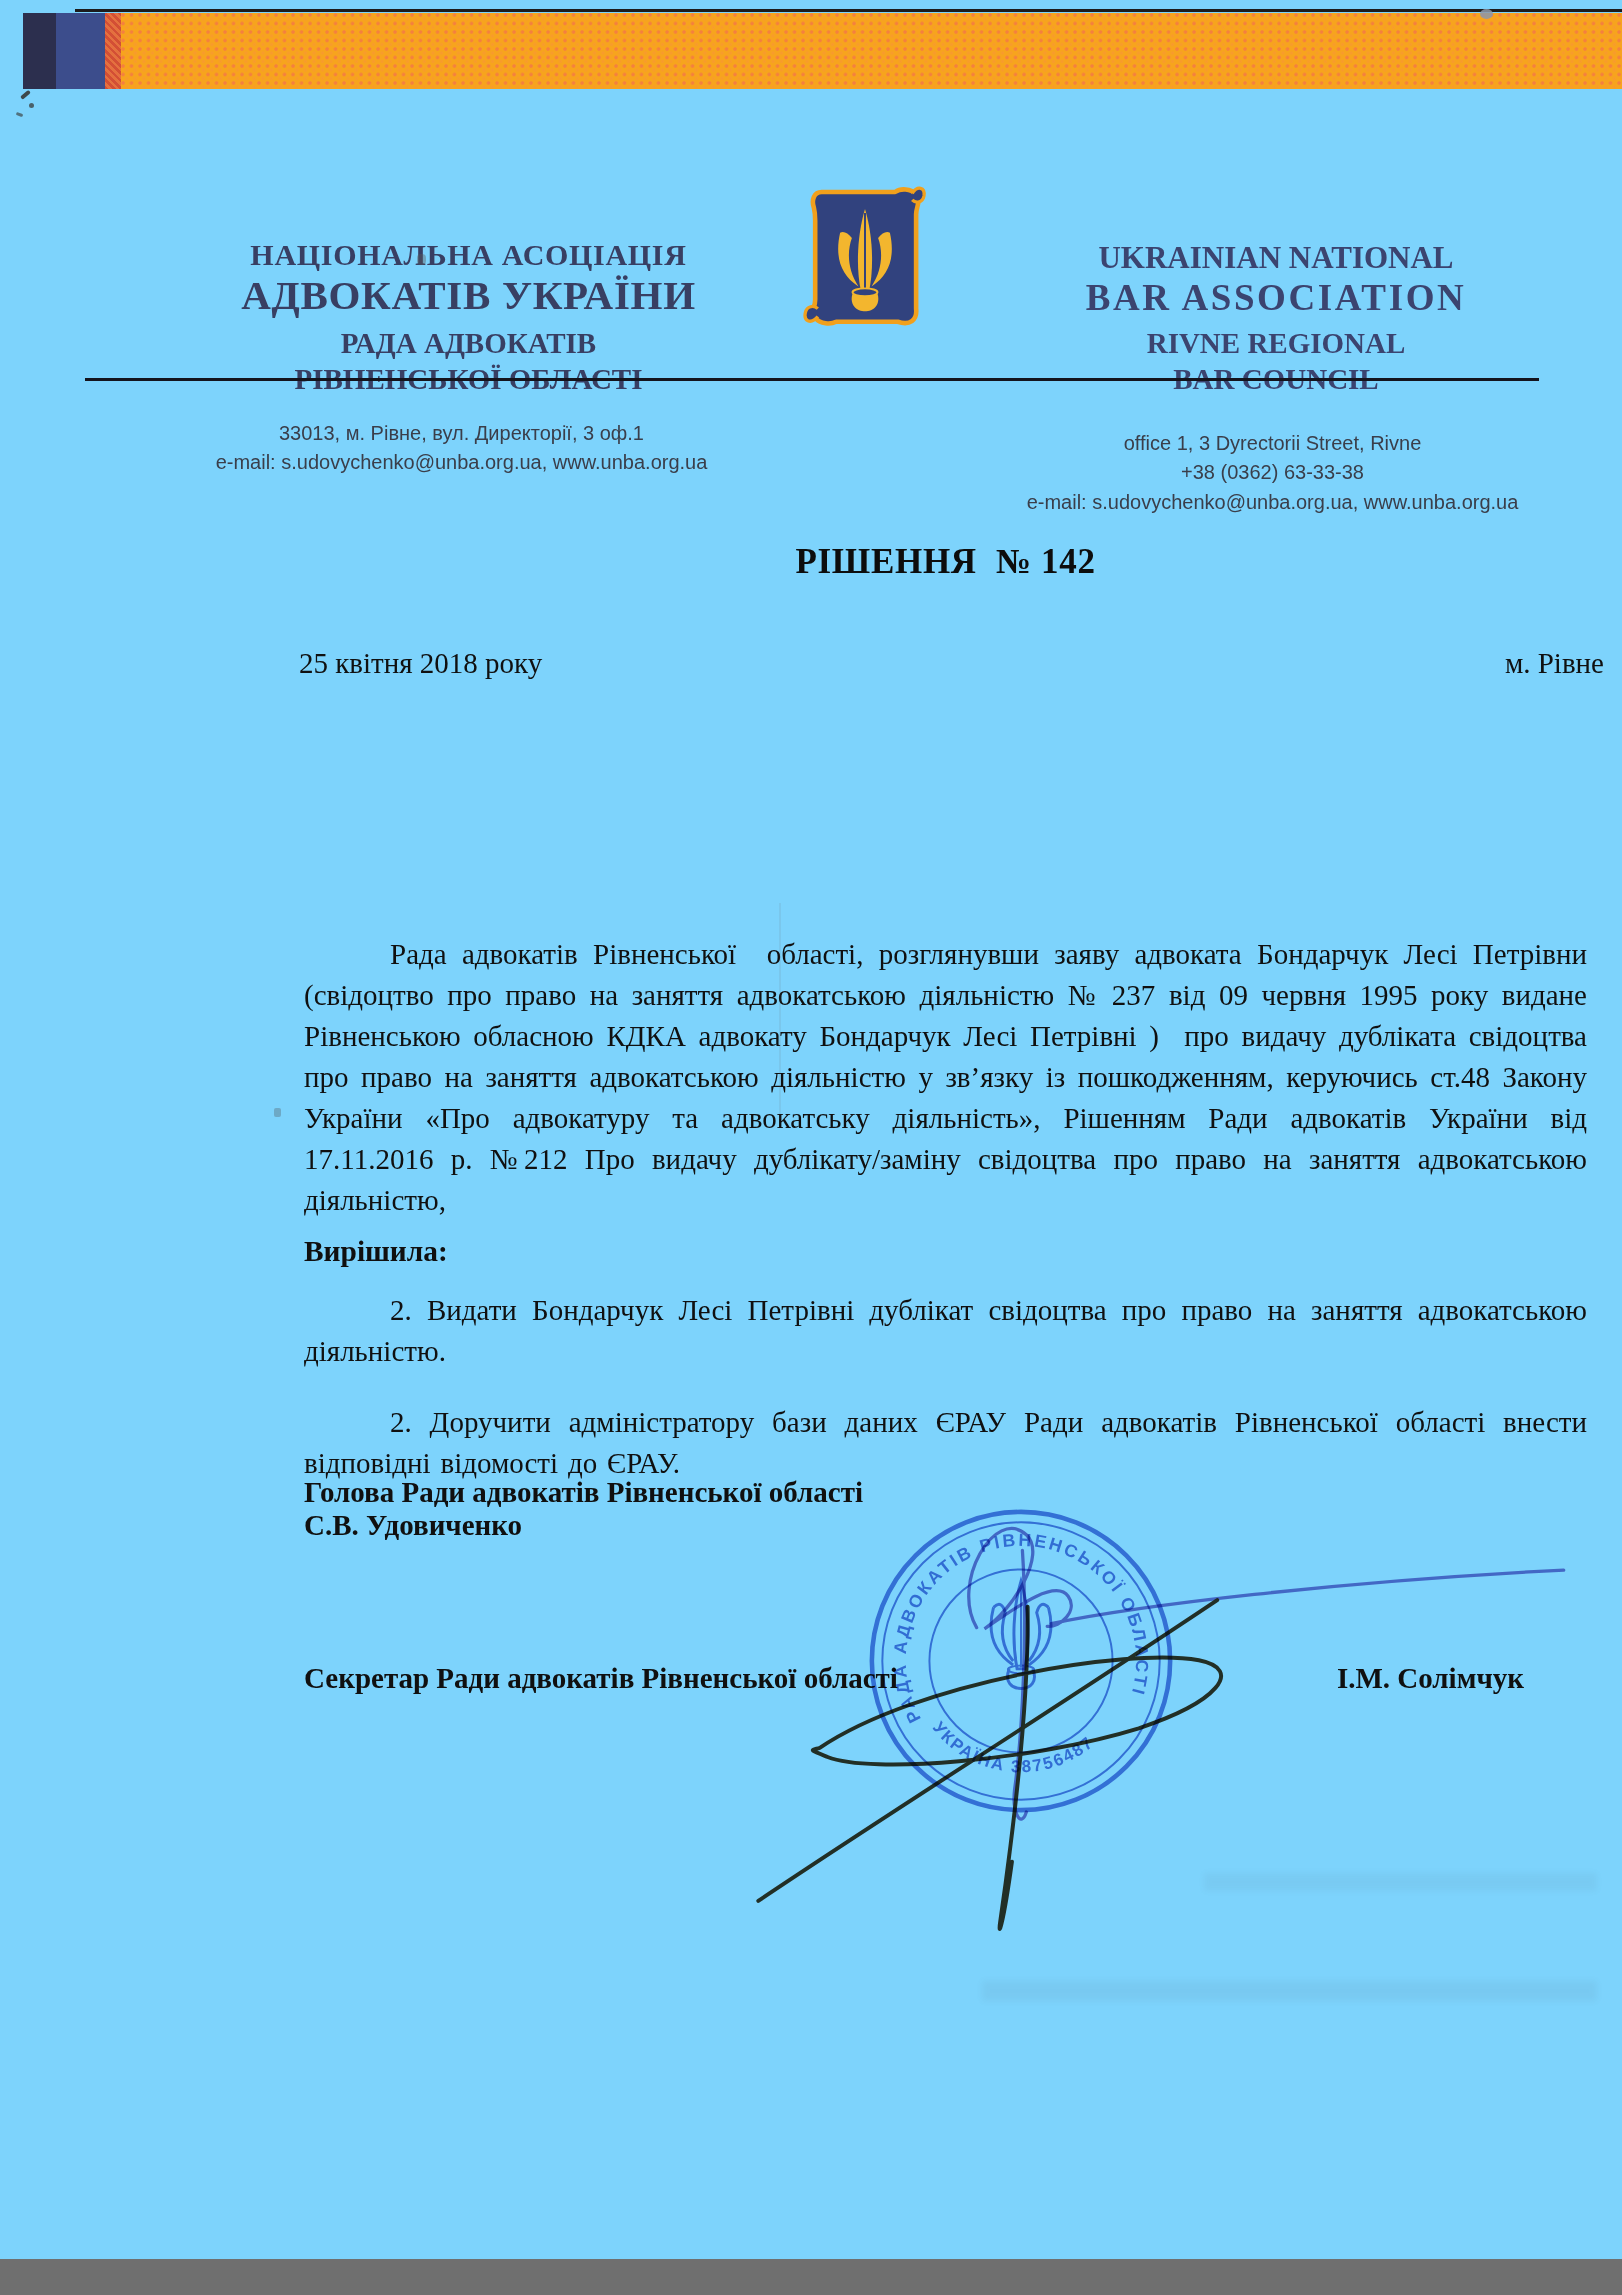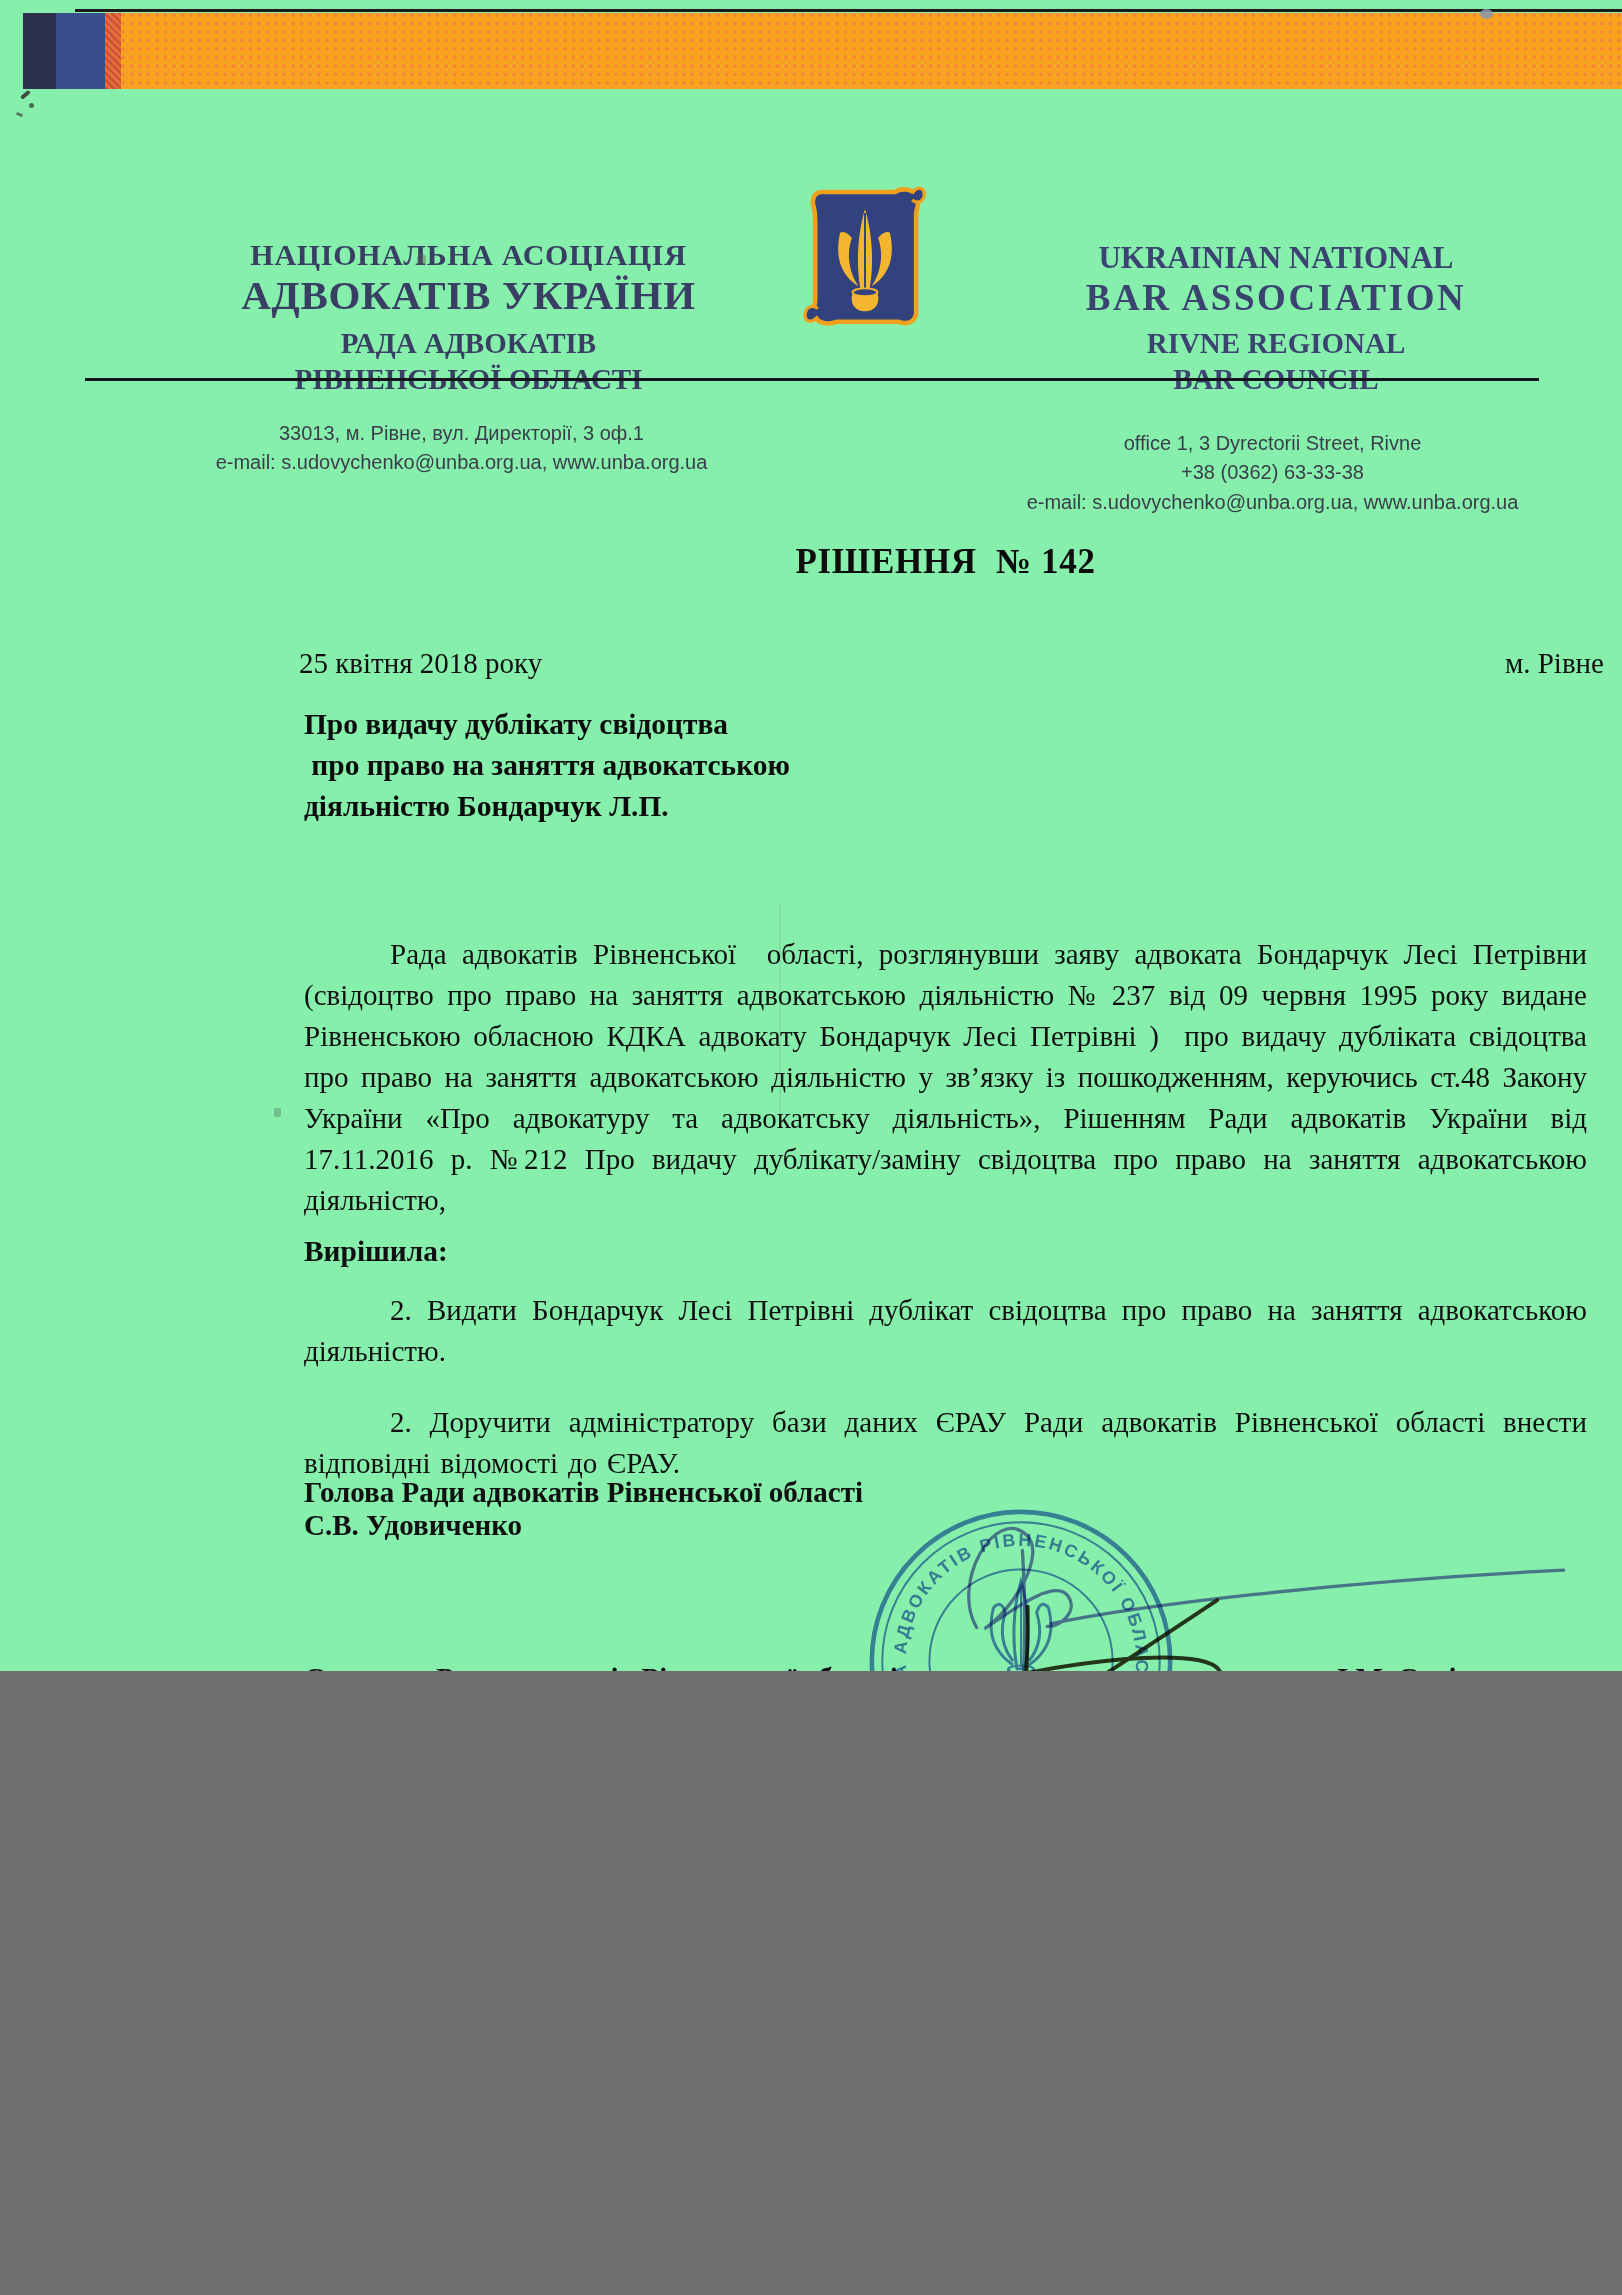--- a/index.html
+++ b/index.html
@@ -1,18 +1,18 @@
 <!DOCTYPE html>
 <html style="font-size:10.5px"><head>
 <meta charset="utf-8">
 <style>
   html,body { margin:0; padding:0; background:#6f6f6f; }
   .page {
-    position:relative; width:1623px; height:1671px;
-    background:#86efac; overflow:hidden;
+    position:relative; width:1623px; height:2259px;
+    background:#7dd3fc; overflow:hidden;
     font-family:"Liberation Serif", serif; color:#101010;
   }
   
   .topline { position:absolute; top:9.2px; left:75px; right:0; height:2.6px; background:#1c1c1c; }
   .banner  { position:absolute; top:13px; left:23px; right:0; height:76px; }
   .banner .blk { position:absolute; top:0; bottom:0; }
   .b-dark   { left:0;   width:33px;  background:#2c2f4e; }
   .b-blue   { left:33px; width:49px; background:#3c4d8c; }
   .b-red    { left:82px; width:16.4px;
               background:repeating-linear-gradient(45deg,#d34f35 0 2.6px,#e4703f 2.6px 5.2px); }
@@ -134,25 +134,20 @@
     <div>e-mail: s.udovychenko@unba.org.ua, www.unba.org.ua</div>
   </div>
 
   <div class="title">РІШЕННЯ&nbsp; №&nbsp;142</div>
 
   <div class="dateline">
     <span>25 квітня 2018 року</span>
     <span>м. Рівне</span>
   </div>
 
-  <div class="subject">
-    <div>Про видачу дублікату свідоцтва</div>
-    <div>&nbsp;про право на заняття адвокатською</div>
-    <div>діяльністю Бондарчук Л.П.</div>
-  </div>
 
   <p class="body-par">Рада адвокатів Рівненської&nbsp; області, розглянувши заяву адвоката Бондарчук Лесі Петрівни (свідоцтво про право на заняття адвокатською діяльністю № 237 від 09 червня 1995 року видане Рівненською обласною КДКА адвокату Бондарчук Лесі Петрівні )&nbsp; про видачу дубліката свідоцтва про право на заняття адвокатською діяльністю у зв’язку із пошкодженням, керуючись ст.48 Закону України «Про адвокатуру та адвокатську діяльність», Рішенням Ради адвокатів України від 17.11.2016 р. №212 Про видачу дублікату/заміну свідоцтва про право на заняття адвокатською діяльністю,</p>
 
   <div class="resolved">Вирішила:</div>
   <p class="point p1">2. Видати Бондарчук Лесі Петрівні дублікат свідоцтва про право на заняття адвокатською діяльністю.</p>
   <p class="point p2">2. Доручити адміністратору бази даних ЄРАУ Ради адвокатів Рівненської області внести відповідні відомості до ЄРАУ.</p>
 
   <div class="sig-row sig1">
     <span>Голова Ради адвокатів Рівненської області</span>
     <span>С.В. Удовиченко</span>

